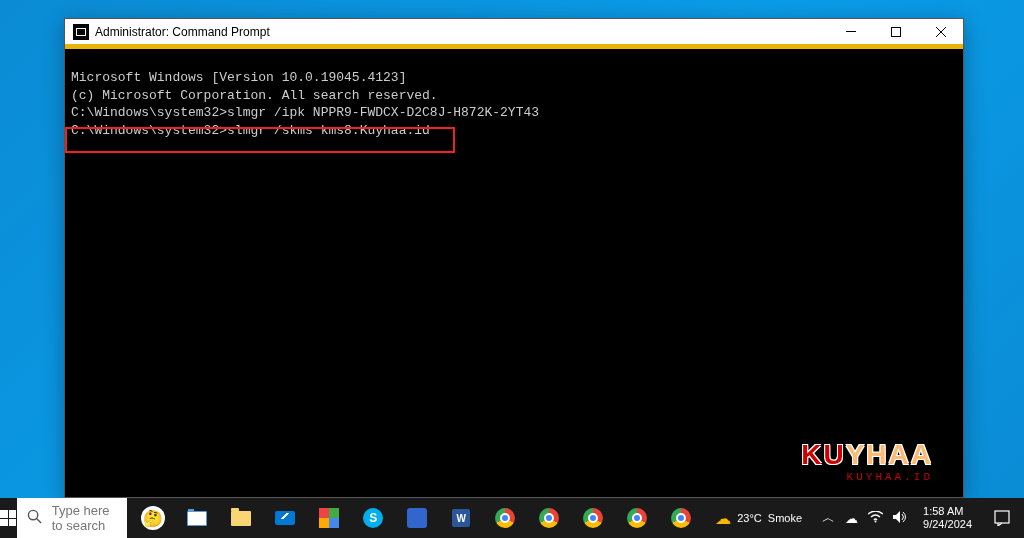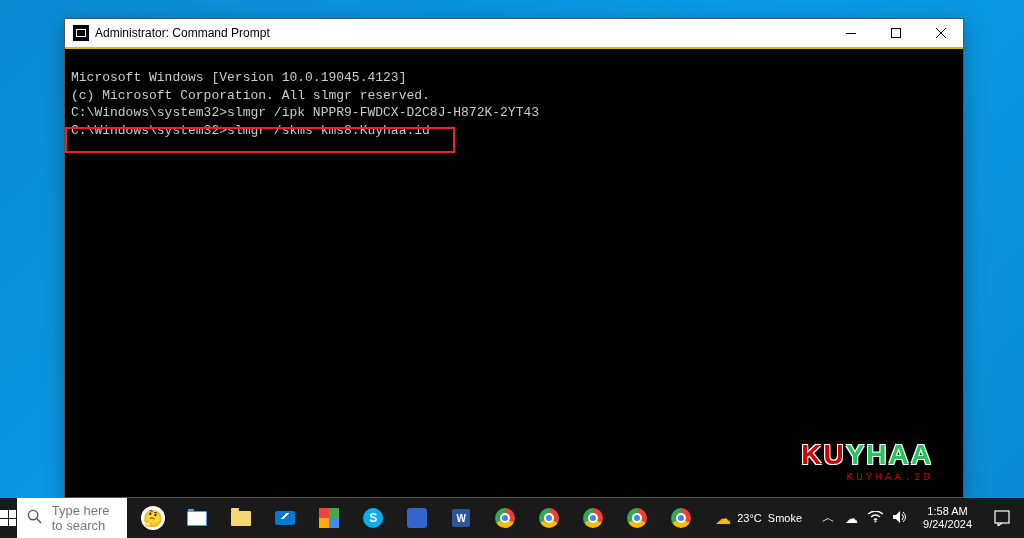--- a/index.html
+++ b/index.html
@@ -24,21 +24,21 @@
   box-shadow: 0 4px 20px rgba(0,0,0,0.3);
   display: flex;
   flex-direction: column;
 }
 
 .titlebar {
   height: 30px;
   background: #fff;
   display: flex;
   align-items: center;
-  border-bottom: 2px solid #eab308;
+  border-bottom: 5px solid #eab308;
 }
 .titlebar-icon {
   width: 16px;
   height: 16px;
   margin: 0 6px 0 8px;
   background: #000;
   display: flex;
   align-items: center;
   justify-content: center;
 }
@@ -95,21 +95,21 @@
   text-align: right;
 }
 .wm-main {
   font-family: 'Impact', 'Arial Black', sans-serif;
   font-size: 28px;
   font-weight: 900;
   letter-spacing: 2px;
   color: #c00;
   text-shadow: 1px 1px 0 #fff, -1px -1px 0 #fff, 1px -1px 0 #fff, -1px 1px 0 #fff;
 }
-.wm-main .wh { color: #22c55e; }
+.wm-main .wh { color: #fdba74; }
 .wm-sub {
   font-size: 11px;
   color: #c00;
   letter-spacing: 3px;
   font-weight: normal;
   margin-top: -4px;
 }
 
 
 .taskbar {
@@ -185,21 +185,21 @@
 }
 .weather-icon { color: #f5b800; font-size: 16px; }
 .tray-icons {
   display: flex;
   align-items: center;
   gap: 10px;
   padding: 0 8px;
 }
 .tray-ic { font-size: 13px; color: #fff; cursor: pointer; }
 .clock {
-  text-align: center;
+  text-align: left;
   padding: 0 8px;
   line-height: 1.2;
 }
 .notif {
   width: 44px;
   height: 100%;
   display: flex;
   align-items: center;
   justify-content: center;
   font-size: 15px;
@@ -248,21 +248,21 @@
       <div class="win-btn close">
           <svg width="10" height="10">
             <line x1="0" y1="0" x2="10" y2="10" stroke="#000"></line>
             <line x1="10" y1="0" x2="0" y2="10" stroke="#000"></line>
           </svg>
         </div>
     </div>
   </div>
   <div class="cmd-body">
     <div class="cmd-line">Microsoft Windows [Version 10.0.19045.4123]</div>
-    <div class="cmd-line">(c) Microsoft Corporation. All slmgr reserved.</div>
+    <div class="cmd-line">(c) Microsoft Corporation. All search reserved.</div>
     <div class="cmd-line"></div>
     <div class="cmd-line">C:\Windows\system32&gt;slmgr /ipk NPPR9-FWDCX-D2C8J-H872K-2YT43</div>
     <div class="cmd-line"></div>
     <div class="cmd-line">C:\Windows\system32&gt;slmgr /skms kms8.Kuyhaa.id</div>
     <div class="highlight-box"></div>
     <div class="watermark">
       <div class="wm-main"><span>KU</span><span class="wh">YHAA</span></div>
       <div class="wm-sub">KUYHAA.ID</div>
     </div>
   </div>

